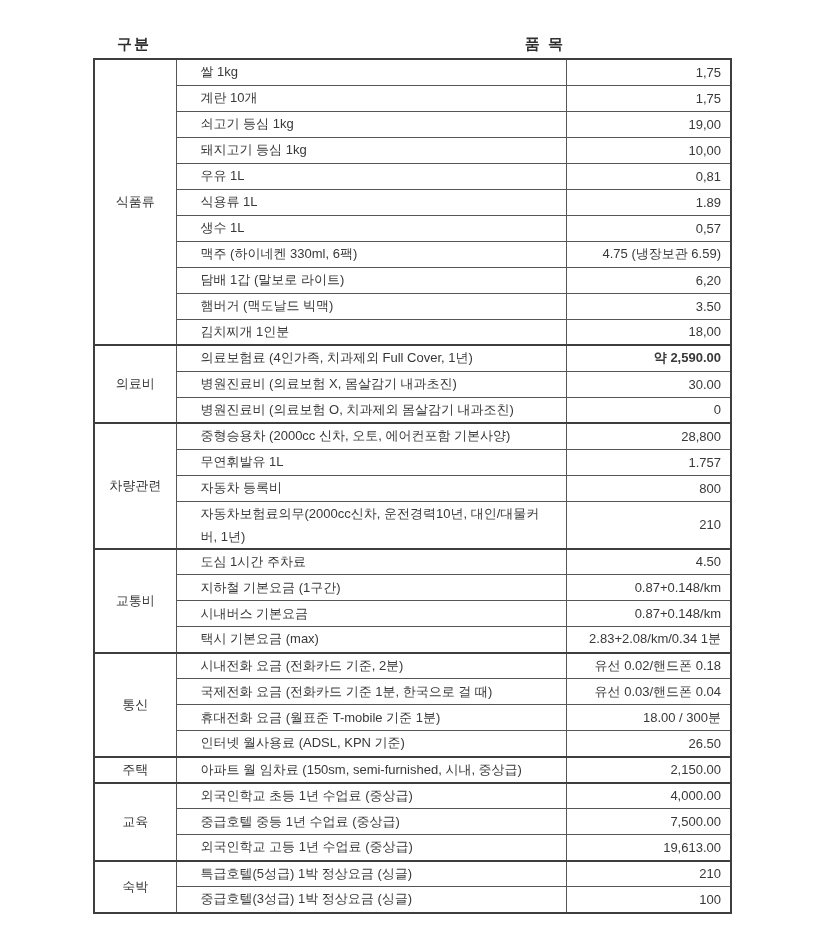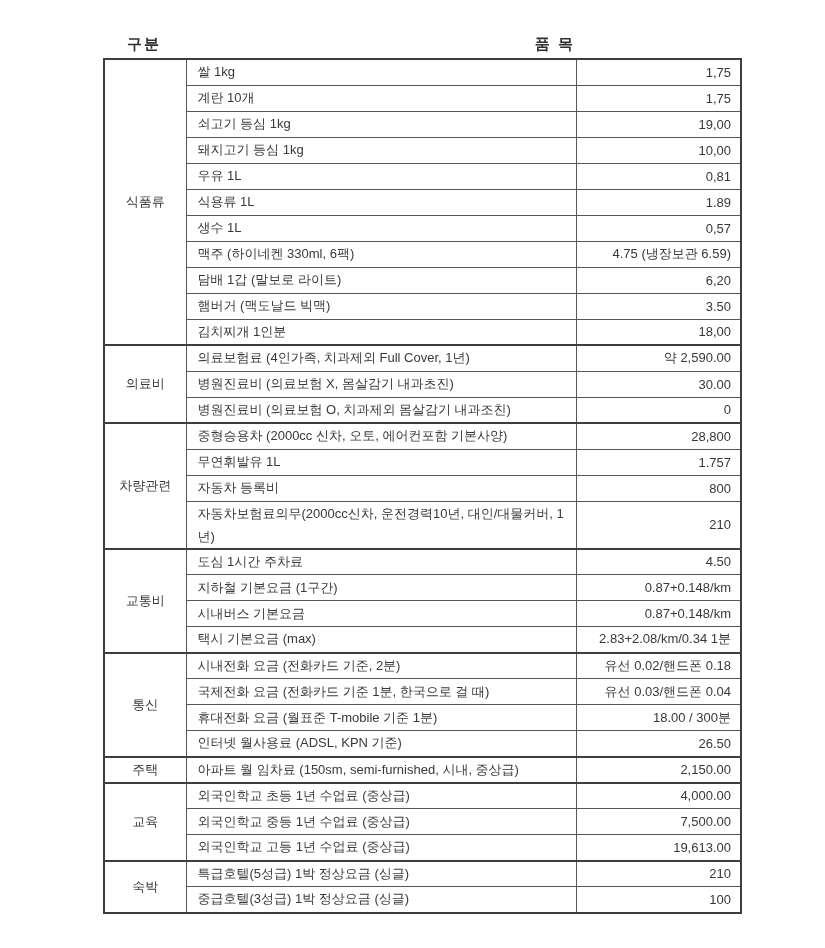--- a/index.html
+++ b/index.html
@@ -11,21 +11,21 @@
     position: relative;
     width: 825px;
     height: 948px;
     background: #ffffff;
     font-family: "Liberation Sans", "DejaVu Sans", sans-serif;
     color: #383838;
     overflow: hidden;
   }
   .table-wrap {
     position: absolute;
-    left: 103px;
+    left: 93px;
     top: 30px;
     width: 637px;
   }
   .header-row {
     display: flex;
     align-items: center;
     height: 28px;
     font-size: 15px;
     font-weight: bold;
     color: #2f2f2f;
@@ -55,36 +55,36 @@
   }
   .price-table tr.group-start td { border-top: 2px solid #3e3e3e; }
 
   .price-table td.cat {
     text-align: center;
     white-space: nowrap;
     border-left: 2px solid #3e3e3e;
   }
   .price-table td.item {
     text-align: left;
-    padding: 0 11px;
+    padding: 0 24px;
     white-space: nowrap;
     overflow: hidden;
     margin-top: 12px;
   }
   .price-table tr.tall td.item {
     white-space: normal;
     line-height: 23px;
   }
   .price-table td.val {
     text-align: right;
     padding: 0 9px;
     white-space: nowrap;
     border-right: 2px solid #3e3e3e;
   }
-  .price-table td.val.bold { font-weight: normal; }
+  .price-table td.val.bold { font-weight: bold; }
 </style>
 </head>
 <body>
 
 <div class="page">
   <div class="table-wrap">
     <div class="header-row">
       <div class="h-cat">구분</div>
       <div class="h-item">품 목</div>
     </div>
@@ -208,21 +208,21 @@
             <td class="cat" rowspan="1">주택</td>
             <td class="item">아파트 월 임차료 (150sm, semi-furnished, 시내, 중상급)</td>
             <td class="val">2,150.00</td>
           </tr>
           <tr class="group-start">
             <td class="cat" rowspan="3">교육</td>
             <td class="item">외국인학교 초등 1년 수업료 (중상급)</td>
             <td class="val">4,000.00</td>
           </tr>
           <tr>
-            <td class="item">외국인학교 중등 1년 수업료 (중상급)</td>
+            <td class="item">중급호텔 중등 1년 수업료 (중상급)</td>
             <td class="val">7,500.00</td>
           </tr>
           <tr>
             <td class="item">외국인학교 고등 1년 수업료 (중상급)</td>
             <td class="val">19,613.00</td>
           </tr>
           <tr class="group-start">
             <td class="cat" rowspan="2">숙박</td>
             <td class="item">특급호텔(5성급) 1박 정상요금 (싱글)</td>
             <td class="val">210</td>

